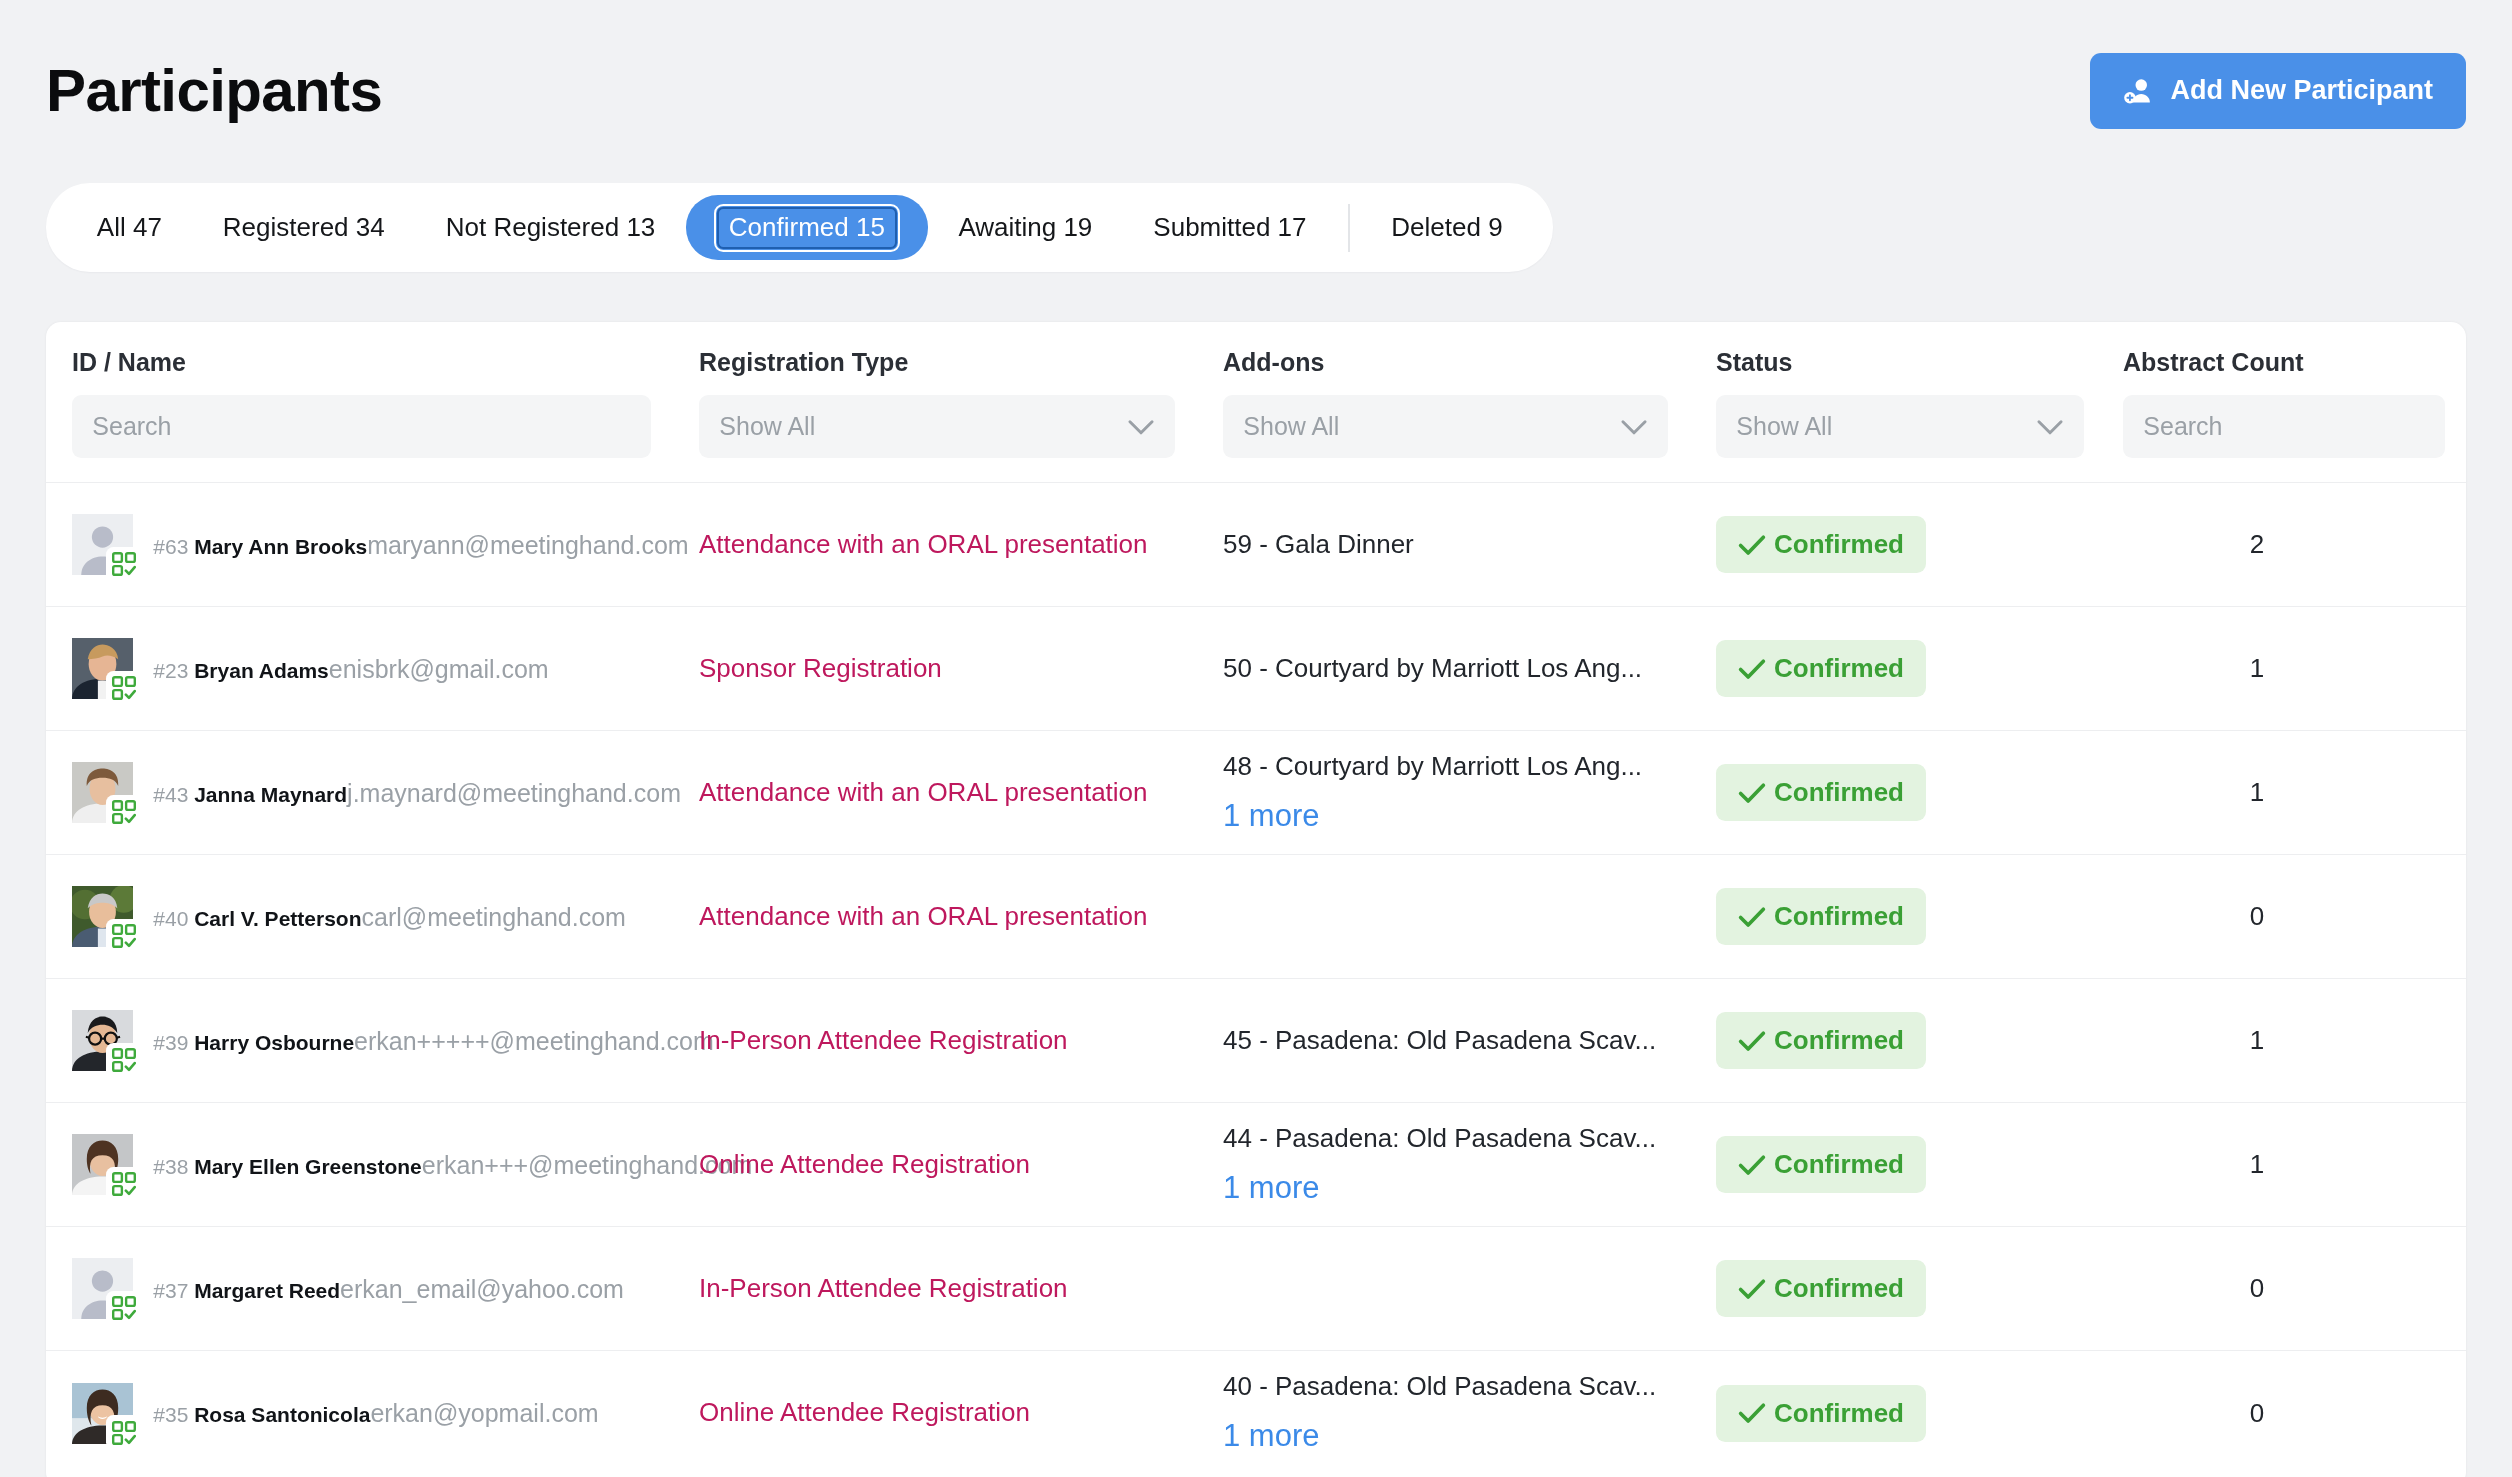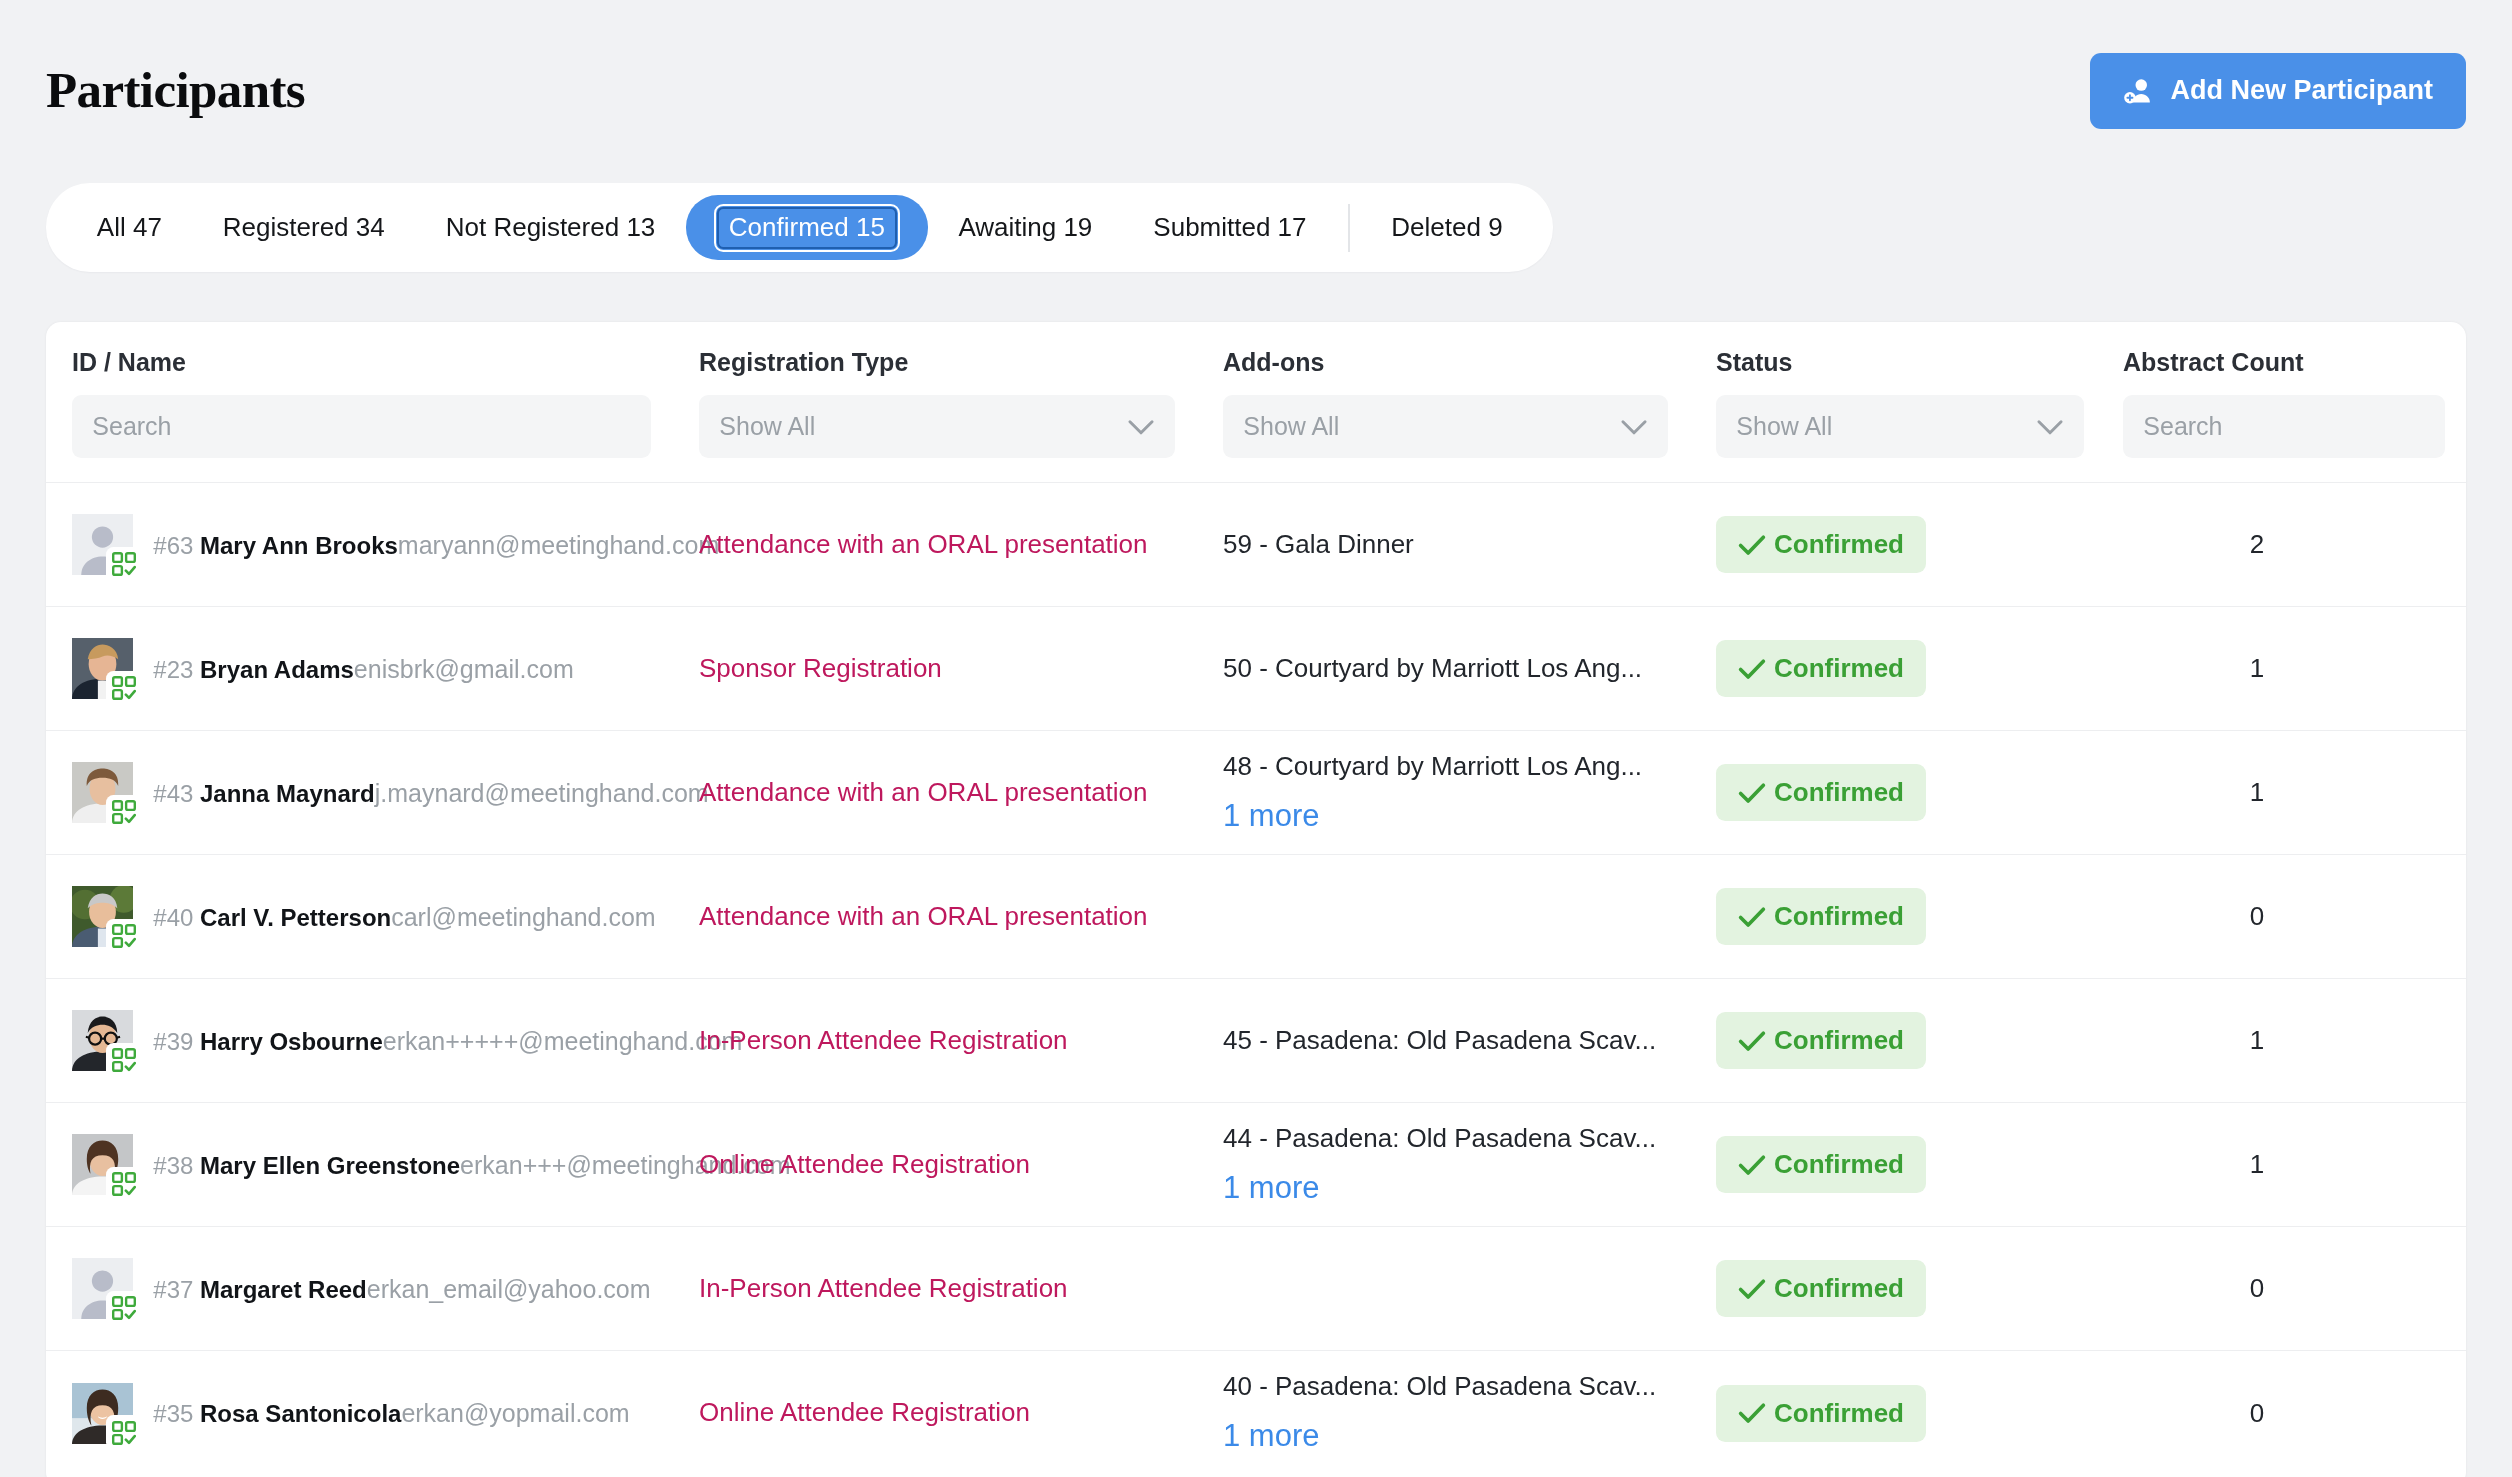--- a/index.html
+++ b/index.html
@@ -26,26 +26,25 @@
     top: 0; left: 0;
     width: 2512px;
     height: 181px;
     display: flex;
     align-items: center;
     justify-content: space-between;
     padding: 0 46px;
   }
 
   .page-title {
-    font-size: 51px;
+    font-size: 60px;
     font-weight: 700;
     color: #0b0c0e;
     letter-spacing: -0.6px;
     line-height: 1;
-    font-family: Liberation Serif, serif;
   }
 
   .add-btn {
     display: inline-flex;
     align-items: center;
     gap: 16.6px;
     height: 76px;
     padding: 0 33px;
     background: #4a90e8;
     border: none;
@@ -217,21 +216,21 @@
     height: 35px;
     background: #ffffff;
     border-radius: 7.4px;
     display: flex;
     align-items: center;
     justify-content: center;
   }
 
   .name-block { min-width: 0; }
   .name-line {
-    font-size: 24px;
+    font-size: 21px;
     line-height: 1.25;
     white-space: nowrap;
     text-align: center;
   }
   .pid { color: #9aa0a6; font-weight: 400; }
   .pname { color: #111418; font-weight: 700; }
   .email {
     font-size: 25px;
     color: #9aa0a6;
     line-height: 1.3;

